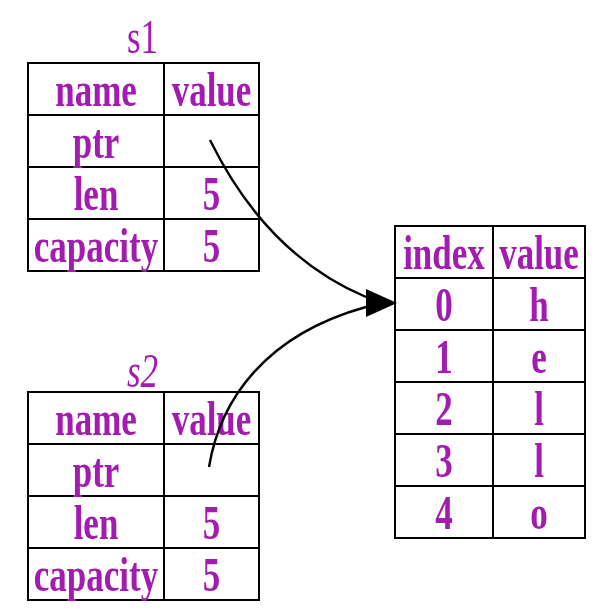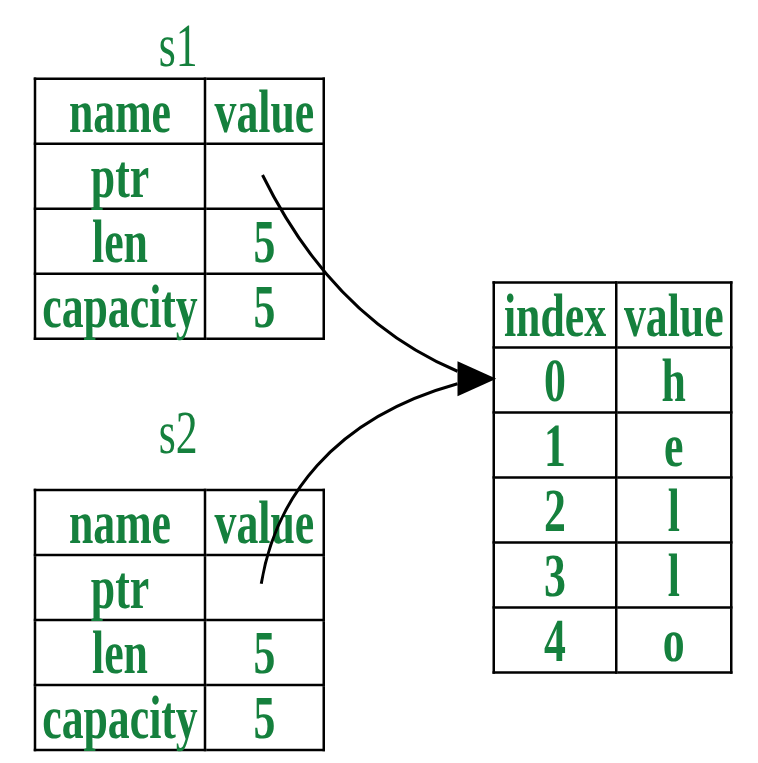--- a/index.html
+++ b/index.html
@@ -6,21 +6,21 @@
     margin: 0;
     padding: 0;
     background: #ffffff;
   }
   .scene {
     position: relative;
     width: 606px;
     height: 610px;
     background: #ffffff;
     font-family: "Liberation Serif", serif;
-    color: #15803d;
+    color: #a21caf;
     overflow: hidden;
   }
   .struct-title {
     position: absolute;
     display: flex;
     align-items: center;
     justify-content: center;
     font-size: 35px;
   }
   table.mem {
@@ -40,21 +40,21 @@
   table.mem tr { height: 52px; }
   
   .t {
     display: inline-block;
     font-size: 35px;
     line-height: 1;
     transform: scaleY(1.4);
     white-space: nowrap;
   }
   #title-s1 { left: 27px; top: 10px;  width: 231px; height: 52px; }
-  #title-s2 { left: 27px; top: 320px; width: 231px; height: 52px; }
+  #title-s2 { left: 27px; top: 344px; width: 231px; height: 52px; font-style: italic; }
   #table-s1 { left: 27px; top: 62px; }
   #table-s2 { left: 27px; top: 391px; }
   #table-heap { left: 394px; top: 225px; }
   .col-name  { width: 136px; }
   .col-value { width: 95px; }
   .col-index { width: 98px; }
   .col-hval  { width: 92px; }
   svg.overlay {
     position: absolute;
     left: 0;

